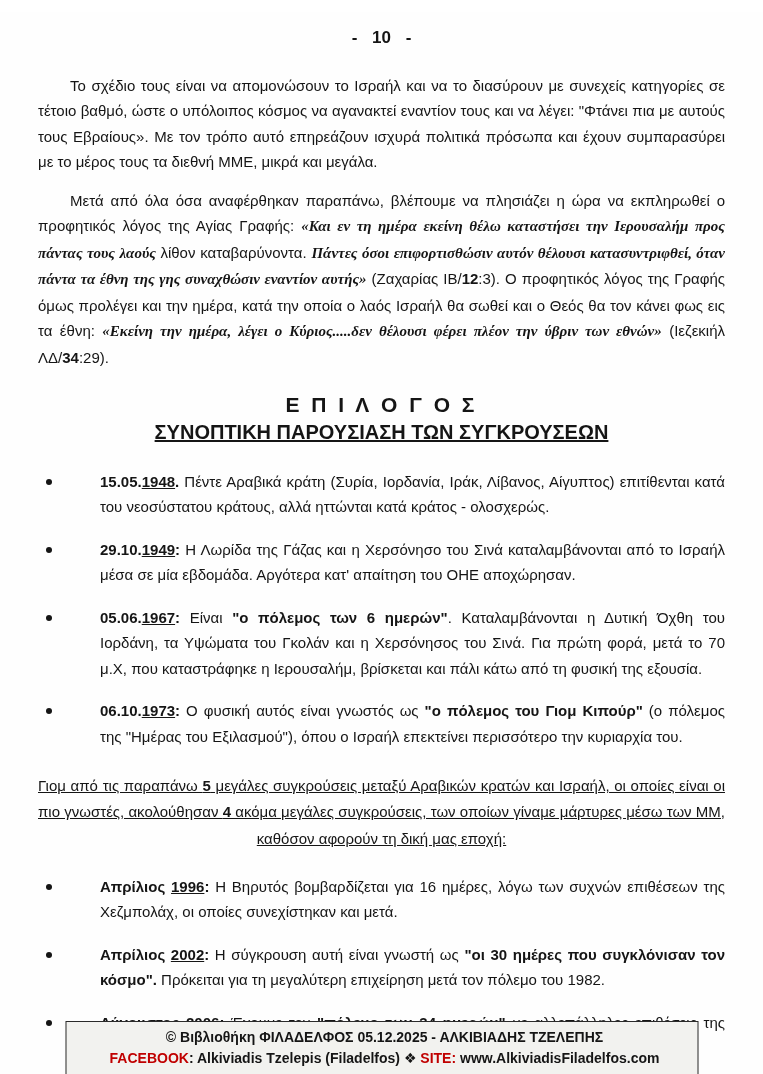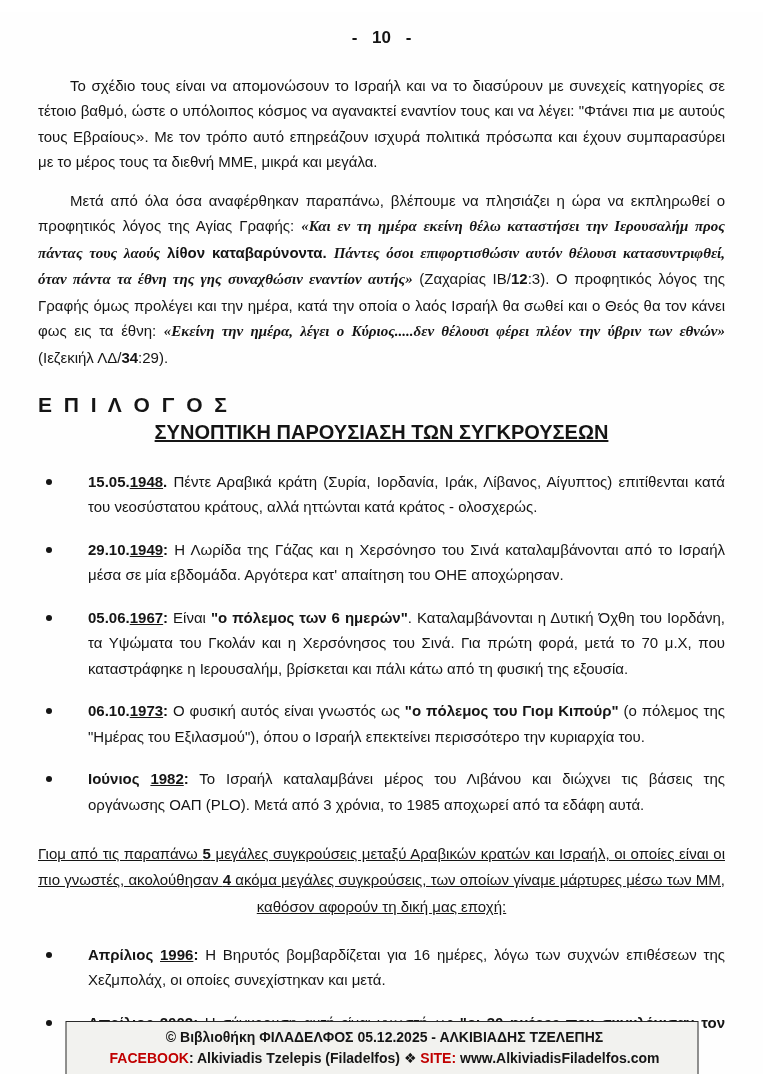--- a/index.html
+++ b/index.html
@@ -36,44 +36,45 @@
   
   .sg-n { }
   .sg-b { font-weight: bold; }
   .sg-bu { font-weight: bold; text-decoration: underline; }
   .sg-u  { text-decoration: underline; }
   .sg-sq {
     font-family: "Liberation Serif", "DejaVu Serif", serif;
     font-style: italic;
     font-weight: bold;
   }
-  .sg-sqb { font-weight: bold; }
+  .sg-sqb { font-weight: normal; }
   .sg-red { font-weight: bold; color: var(--accent-red); }
 
   .epilogue-title {
-    text-align: left;
+    text-align: center;
     font-weight: bold;
     font-size: 21px;
     letter-spacing: 3px;
     margin-top: 22px;
     line-height: 1.25;
   }
   .epilogue-subtitle {
     text-align: center;
     font-weight: bold;
     font-size: 20px;
     text-decoration: underline;
     margin-bottom: 24px;
     line-height: 1.3;
   }
 
   ul.conflict-list { list-style: none; }
   ul.conflict-list li {
     display: flex;
     margin-bottom: 17px;
+    gap: 12px;
   }
   .bullet-dot {
     flex: 0 0 auto;
     width: 6px; height: 6px;
     border-radius: 50%;
     background: var(--ink);
     margin: 10px 36px 0 8px;
   }
   .bullet-text {
     flex: 1 1 auto;
@@ -127,24 +128,20 @@
         <span class="bullet-text"><span class="sg-b">29.10.</span><span class="sg-bu">1949</span><span class="sg-b">:</span><span class="sg-n"> Η Λωρίδα της Γάζας και η Χερσόνησο του Σινά καταλαμβάνονται από το Ισραήλ μέσα σε μία εβδομάδα. Αργότερα κατ' απαίτηση του ΟΗΕ αποχώρησαν.</span></span>
       </li>
       <li>
         <span class="bullet-dot"></span>
         <span class="bullet-text"><span class="sg-b">05.06.</span><span class="sg-bu">1967</span><span class="sg-b">:</span><span class="sg-n"> Είναι </span><span class="sg-b">"ο πόλεμος των 6 ημερών"</span><span class="sg-n">. Καταλαμβάνονται η Δυτική Όχθη του Ιορδάνη, τα Υψώματα του Γκολάν και η Χερσόνησος του Σινά. Για πρώτη φορά, μετά το 70 μ.Χ, που καταστράφηκε η Ιερουσαλήμ, βρίσκεται και πάλι κάτω από τη φυσική της εξουσία.</span></span>
       </li>
       <li>
         <span class="bullet-dot"></span>
         <span class="bullet-text"><span class="sg-b">06.10.</span><span class="sg-bu">1973</span><span class="sg-b">:</span><span class="sg-n"> Ο φυσική αυτός είναι γνωστός ως </span><span class="sg-b">"ο πόλεμος του Γιομ Κιπούρ"</span><span class="sg-n"> (ο πόλεμος της "Ημέρας του Εξιλασμού"), όπου ο Ισραήλ επεκτείνει περισσότερο την κυριαρχία του.</span></span>
       </li>
-      <li>
-        <span class="bullet-dot"></span>
-        <span class="bullet-text"><span class="sg-b">Ιούνιος </span><span class="sg-bu">1982</span><span class="sg-b">:</span><span class="sg-n"> Το Ισραήλ καταλαμβάνει μέρος του Λιβάνου και διώχνει τις βάσεις της οργάνωσης ΟΑΠ (PLO). Μετά από 3 χρόνια, το 1985 αποχωρεί από τα εδάφη αυτά.</span></span>
-      </li>
     </ul>
 
     <p class="interlude"><span class="sg-u">Γιομ από τις παραπάνω </span><span class="sg-bu">5</span><span class="sg-u"> μεγάλες συγκρούσεις μεταξύ Αραβικών κρατών και Ισραήλ, οι οποίες είναι οι πιο γνωστές, ακολούθησαν </span><span class="sg-bu">4</span><span class="sg-u"> ακόμα μεγάλες συγκρούσεις, των οποίων γίναμε μάρτυρες μέσω των ΜΜ, καθόσον αφορούν τη δική μας εποχή:</span></p>
 
     <ul class="conflict-list">
       <li>
         <span class="bullet-dot"></span>
         <span class="bullet-text"><span class="sg-b">Απρίλιος </span><span class="sg-bu">1996</span><span class="sg-b">:</span><span class="sg-n"> Η Βηρυτός βομβαρδίζεται για 16 ημέρες, λόγω των συχνών επιθέσεων της Χεζμπολάχ, οι οποίες συνεχίστηκαν και μετά.</span></span>
       </li>
       <li>

